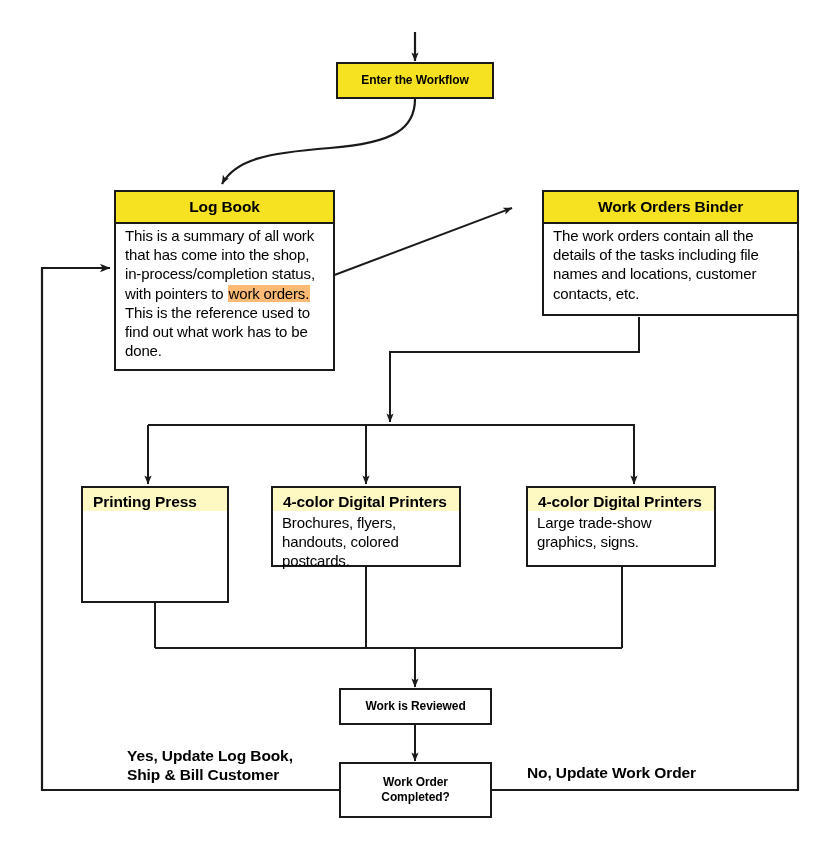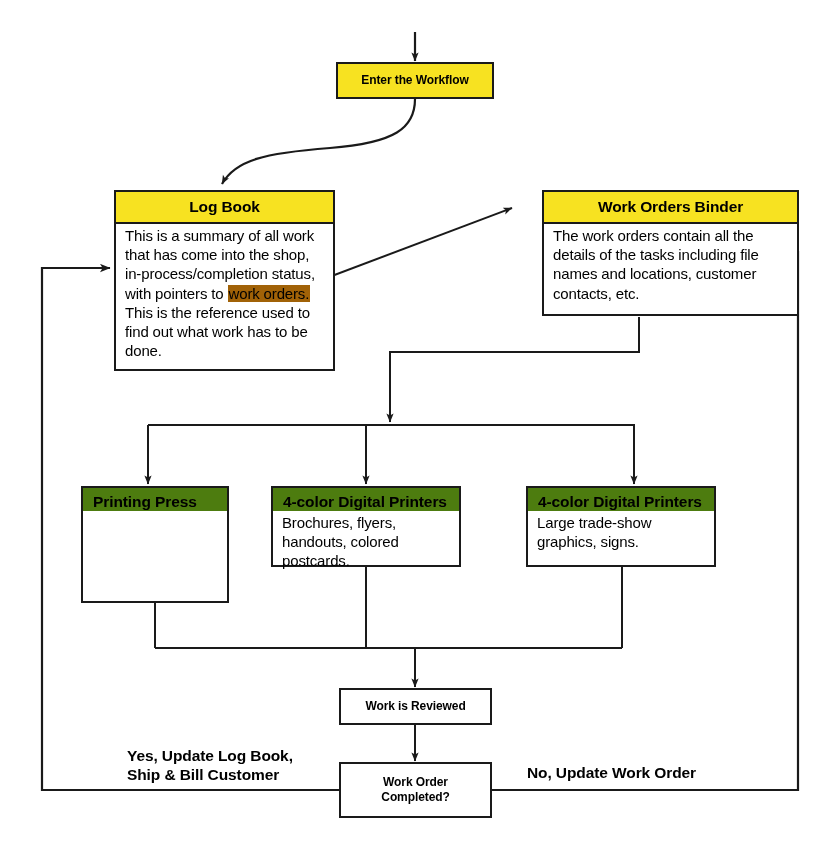--- a/index.html
+++ b/index.html
@@ -40,32 +40,32 @@
     text-align: center;
     line-height: 1.1;
     letter-spacing: -0.1px;
   }
   .hdr-yellow {
     background: #f7e221;
     border-bottom: 2px solid #1a1a1a;
     padding: 6px 4px 7px 4px;
   }
   .hdr-plain {
-    background: #4d7c0f;
+    background: #fef9c3;
     text-align: left;
     padding: 5px 6px 1px 10px;
   }
   .body-txt {
     font-size: 15px;
     line-height: 1.28;
     padding: 2px 8px 6px 9px;
     letter-spacing: -0.15px;
   }
   .mark {
-    background: #a16207;
+    background: #fdba74;
     padding: 0 1px;
   }
   .simple-box {
     display: flex;
     align-items: center;
     justify-content: center;
     font-weight: bold;
     font-size: 12px;
     text-align: center;
     line-height: 1.22;

